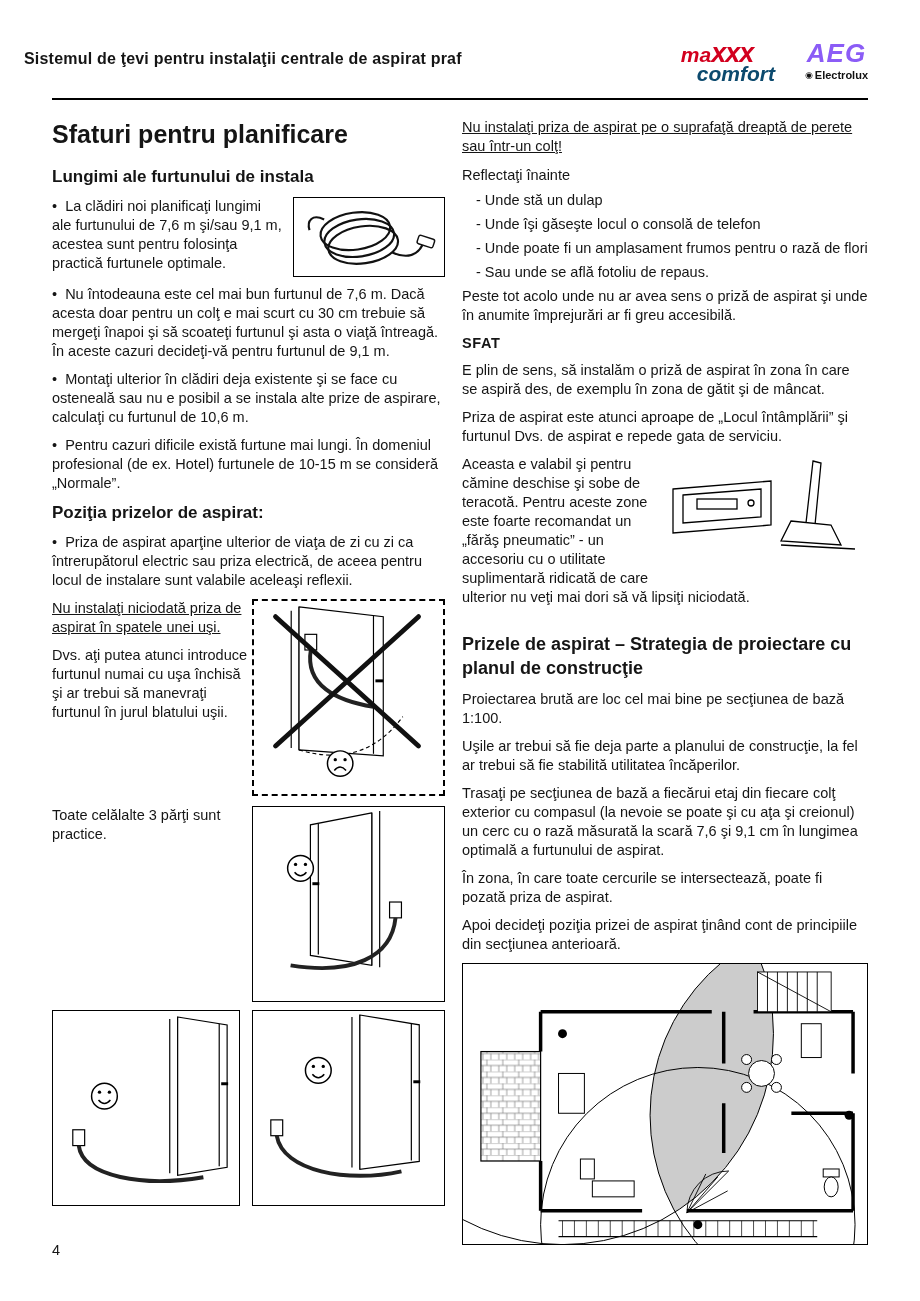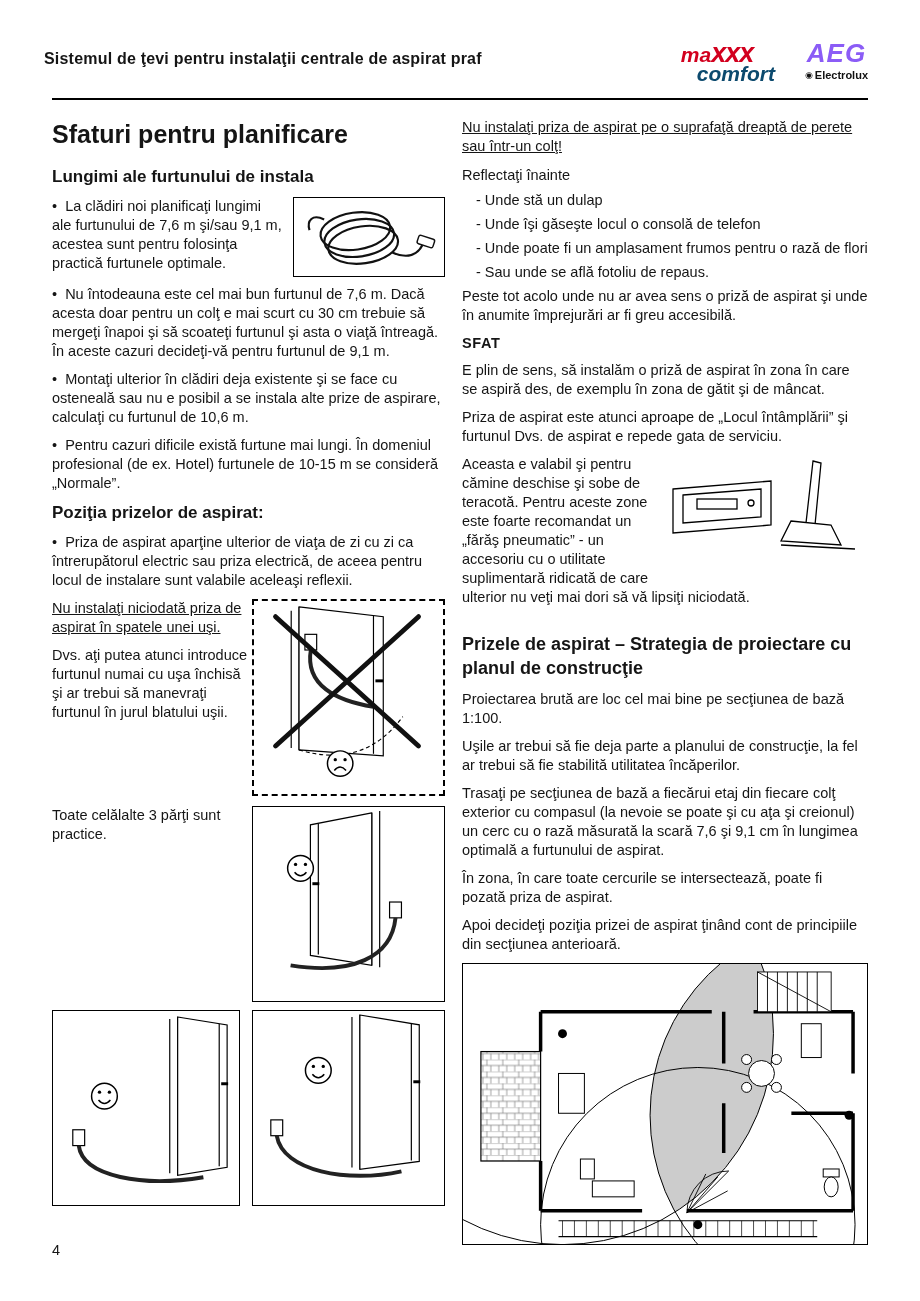--- a/index.html
+++ b/index.html
@@ -3,21 +3,21 @@
 <meta charset="utf-8">
 <style>
   * { margin:0; padding:0; box-sizing:border-box; }
   html,body { background:#ffffff; }
   .page {
     width:920px; height:1301px; position:relative; background:#fff;
     font-family:"Liberation Sans","DejaVu Sans",sans-serif; color:#151515;
     overflow:hidden;
   }
   
-  .page-header { display:flex; justify-content:space-between; align-items:flex-start; padding:40px 52px 0 44px; }
+  .page-header { display:flex; justify-content:space-between; align-items:flex-start; padding:40px 52px 0 24px; }
   .doc-title { font-size:16px; font-weight:bold; letter-spacing:0.2px; margin-top:10px; }
   .brand-area { display:flex; align-items:flex-start; gap:30px;margin-left:40px; }
   .logo-maxxx { text-align:left; line-height:1; }
   .maxxx-line { white-space:nowrap; }
   .ma  { color:#d2001e; font-weight:bold; font-style:italic; font-size:21px; }
   .xxx { color:#d2001e; font-weight:bold; font-style:italic; font-size:27px; letter-spacing:-1px; }
   .comfort { color:#0c4a6e; font-weight:bold; font-style:italic; font-size:21px; margin-top:-4px; padding-left:16px; }
   .logo-aeg { text-align:center; line-height:1; }
   .aeg { color:#8b5cf6; font-weight:bold; font-style:italic; font-size:26px; letter-spacing:1px; }
   .electrolux-line { margin-top:4px; font-size:11px; font-weight:bold; color:#111; white-space:nowrap; }

